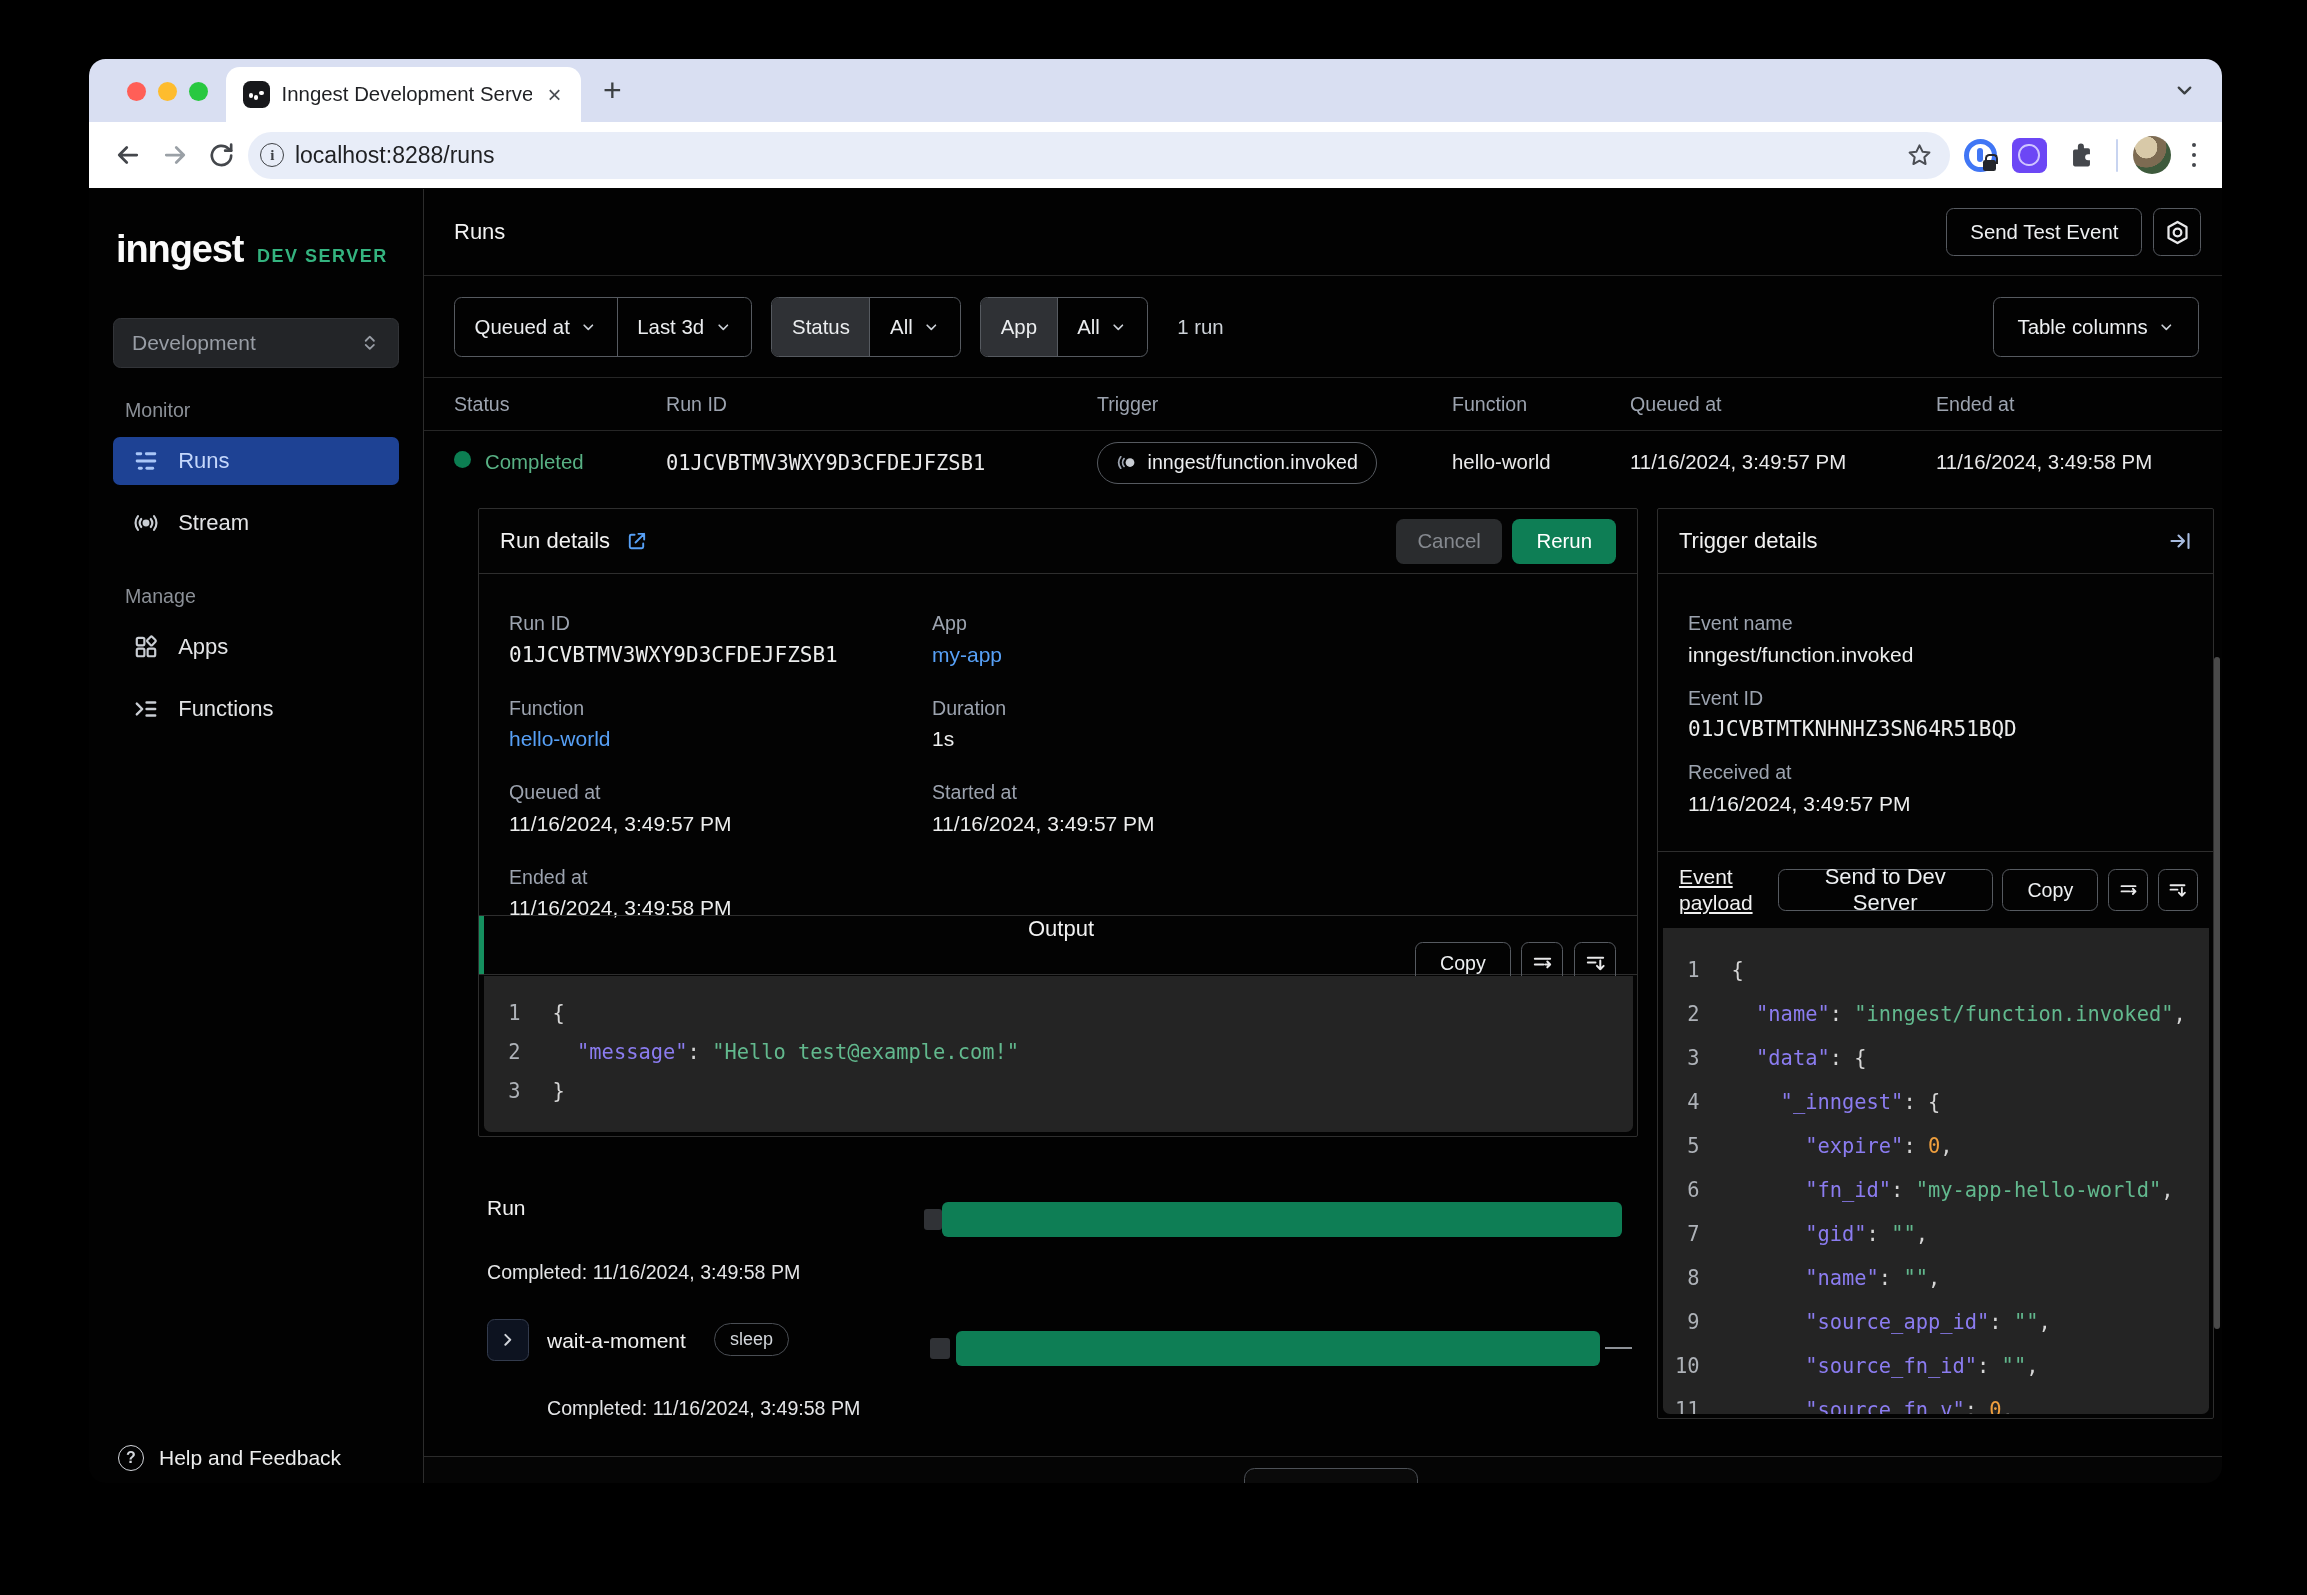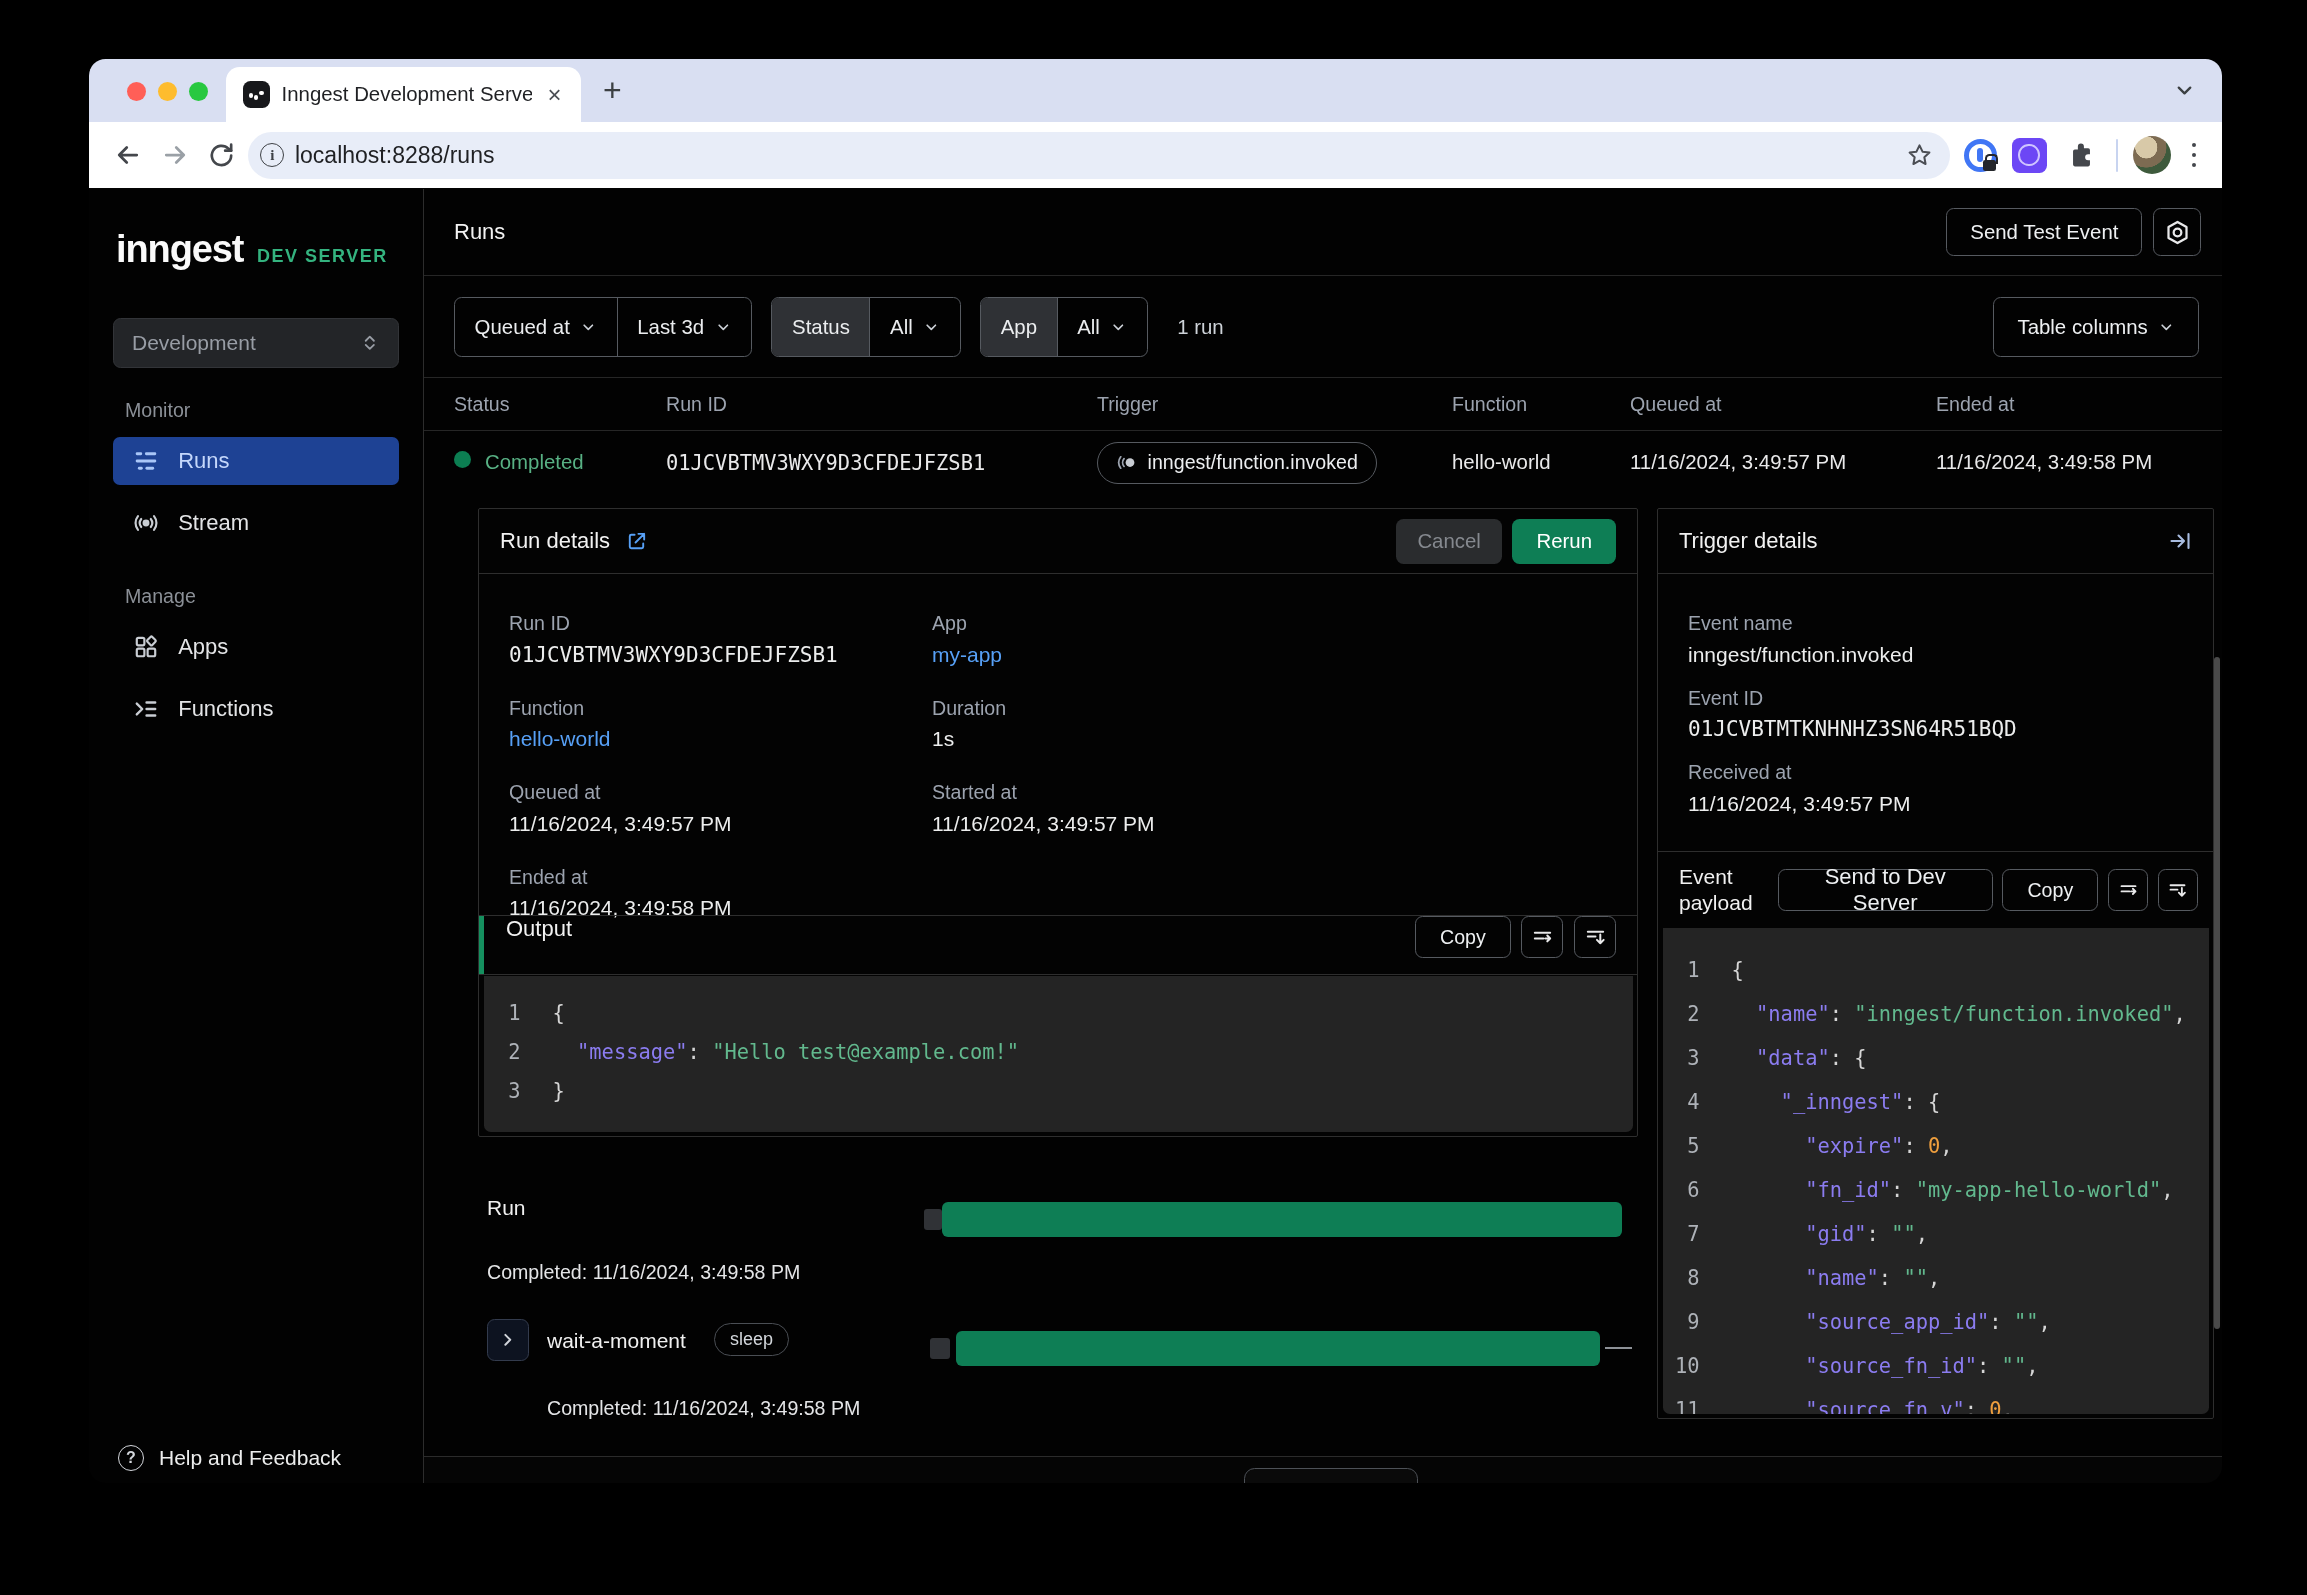--- a/index.html
+++ b/index.html
@@ -95,21 +95,21 @@
   .hd-actions{margin-left:auto; display:flex; gap:10.6px; align-items:center;}
   .btn-cancel{height:45px; padding:0 21px; border-radius:7.6px; background:#2a2c2e; color:#85898f; font-size:20.4px; display:inline-flex; align-items:center; border:none; font-family:inherit;}
   .btn-rerun{height:45px; padding:0 24px; border-radius:7.6px; background:var(--green-btn); color:#fff; font-size:20.4px; display:inline-flex; align-items:center; border:none; font-family:inherit;}
 
   .fields{position:absolute; left:30px; right:30px; top:103px; display:grid; grid-template-columns:423px 1fr; row-gap:30px;}
   .field .flabel{font-size:19.6px; color:var(--muted);}
   .field .fvalue{font-size:21px; color:#eceded; margin-top:7.6px;}
   .field .fvalue.link{color:var(--link);}
 
   .output-sec{position:absolute; left:0; right:0; top:406px; bottom:0;}
-  .output-hd{position:relative; height:60px; border-top:0.8px solid var(--line2); border-bottom:0.8px solid var(--line2); display:flex; align-items:flex-start; padding:0 21px 0 27px;}
+  .output-hd{position:relative; height:60px; border-top:0.8px solid var(--line2); border-bottom:0.8px solid var(--line2); display:flex; align-items:center; padding:0 21px 0 27px;flex-direction:column;}
   .output-hd:before{content:""; position:absolute; left:0; top:0; bottom:0; width:5.3px; background:#15905f;}
   .codewrap{position:absolute; left:4.5px; right:4.5px; top:61px; bottom:4.5px; background:var(--code-bg); border-radius:0 0 6.8px 6.8px; overflow:hidden; padding:18px 0;}
   .cl{display:flex; line-height:39px;}
   .payload .cl{line-height:44px;}
   .ln{width:69px; text-align:right; padding-right:32px; color:#aeb2b8; font-family:"DejaVu Sans Mono","Liberation Mono",monospace; font-size:20.4px; flex:0 0 auto;}
   .cd{white-space:pre; font-family:"DejaVu Sans Mono","Liberation Mono",monospace; font-size:20.4px;}
   .tok-p{color:var(--tok-p);} .tok-key{color:var(--tok-key);} .tok-str{color:var(--tok-str);} .tok-num{color:var(--tok-num);}
   .mini-btn{height:42px; padding:0 24px; border:1.1px solid var(--outline); border-radius:7.6px; background:transparent; color:#eef0f2; font-size:19.6px; display:inline-flex; align-items:center; gap:7.6px; font-family:inherit;}
   .mini-btn.ic{width:42px; padding:0; justify-content:center;}
 
@@ -117,21 +117,21 @@
   .tl-label{position:absolute; font-size:21px; color:#f0f0f0;}
   .tl-sub{position:absolute; font-size:19.6px; color:#e4e5e7;}
   .bar{position:absolute; height:35px; border-radius:6px; background:var(--green-btn);}
   .bar-lead{position:absolute; height:21px; background:#303236; border-radius:3px;}
   .bar-tail{position:absolute; height:2.3px; background:#8d9197;}
   .expander{position:absolute; width:42px; height:42px; border:1.1px solid #333b4d; background:#0d1320; border-radius:7.6px; display:flex; align-items:center; justify-content:center; color:#d0d4da;}
   .badge{position:absolute; height:33px; padding:0 15px; border:1.1px solid #4a4e54; border-radius:16.6px; font-size:18px; color:#d2d6db; display:inline-flex; align-items:center;}
 
   .trig-fields{position:absolute; left:30px; right:30px; top:103px; display:grid; row-gap:20px;}
   .payload-hd{position:absolute; left:0; right:0; top:342px; height:77px; border-top:0.8px solid var(--line2); display:flex; align-items:center; padding:0 15px 0 21px; gap:9.8px;}
-  .payload-label{font-size:21px; color:#f0f0f0; width:89px; line-height:26px; flex:0 0 auto;}
+  .payload-label{font-size:21px; color:#f0f0f0; width:89px; line-height:26px; flex:0 0 auto;text-decoration:underline;}
   .payload-code{position:absolute; left:4.5px; right:4.5px; top:419px; bottom:4.5px; background:var(--code-bg); border-radius:0 0 6.8px 6.8px; overflow:hidden; padding:19.6px 0;}
 
   .scroll-thumb{position:absolute; right:2.3px; top:468px; width:5.3px; height:672px; border-radius:3px; background:#4a4a4a;}
   .footer-line{position:absolute; left:0; right:0; top:1267px; border-top:0.8px solid #2b2b2b; height:27px; background:#050505;}
   .clipped-btn{position:absolute; left:820px; top:1279px; width:174px; height:39px; border:1.5px solid #4d5157; border-radius:10.6px; background:#0a0a0a;}
   svg{display:block;}
 </style>
 </head>
 <body>
 

